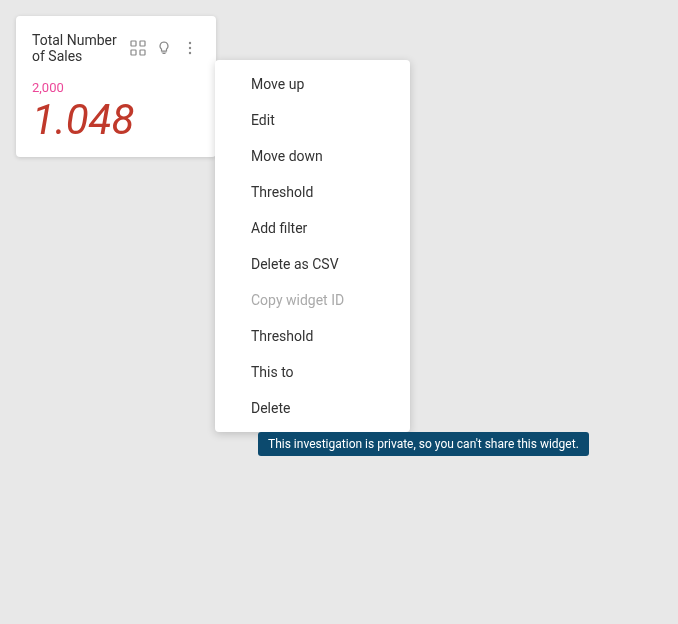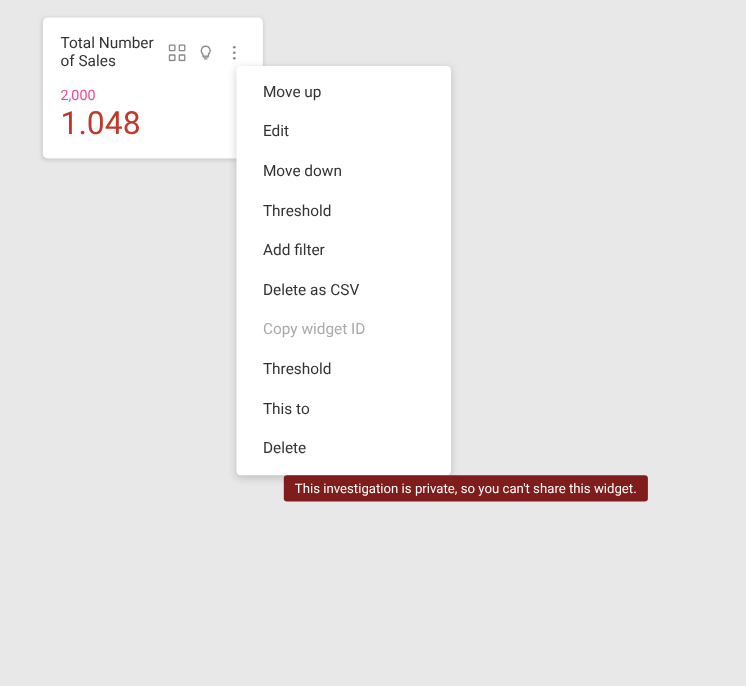--- a/index.html
+++ b/index.html
@@ -15,21 +15,20 @@
 
     .widget-card {
       position: absolute;
       top: 16px;
       left: 16px;
       width: 200px;
       background: #fff;
       border-radius: 4px;
       box-shadow: 0 1px 4px rgba(0,0,0,0.15);
       padding: 16px;
-      margin-left: 23px;
     }
 
     .widget-header {
       display: flex;
       align-items: center;
       justify-content: space-between;
       margin-bottom: 16px;
     }
 
     .widget-title {
@@ -55,58 +54,59 @@
       justify-content: center;
     }
 
     .widget-subtitle {
       font-size: 13px;
       color: #ec4899;
       margin-bottom: 4px;
     }
 
     .widget-value {
-      font-size: 29px;
+      font-size: 42px;
       font-weight: 400;
       color: #c0392b;
       line-height: 1;
+      font-style: italic;
     }
 
     
     .context-menu {
       position: absolute;
       top: 60px;
       left: 215px;
       width: 195px;
       background: #fff;
       border-radius: 4px;
       box-shadow: 0 2px 8px rgba(0,0,0,0.18);
       z-index: 100;
-      padding: 6px 4px;
+      padding: 6px 16px;
     }
 
     .menu-item {
       padding: 10px 20px;
       font-size: 14px;
       color: #333;
       cursor: pointer;
       white-space: nowrap;
     }
 
     .menu-item.disabled {
       color: #aaa;
       cursor: default;
     }
 
     
     .tooltip {
       position: absolute;
       top: 432px;
       left: 258px;
-      background: #7f1d1d;
+      background: #0c4a6e;
       color: #fff;
       font-size: 12px;
       padding: 5px 10px;
       border-radius: 3px;
       white-space: nowrap;
       z-index: 200;
     }
 
     
     .grid-icon svg, .bulb-icon svg, .dots-icon svg {

